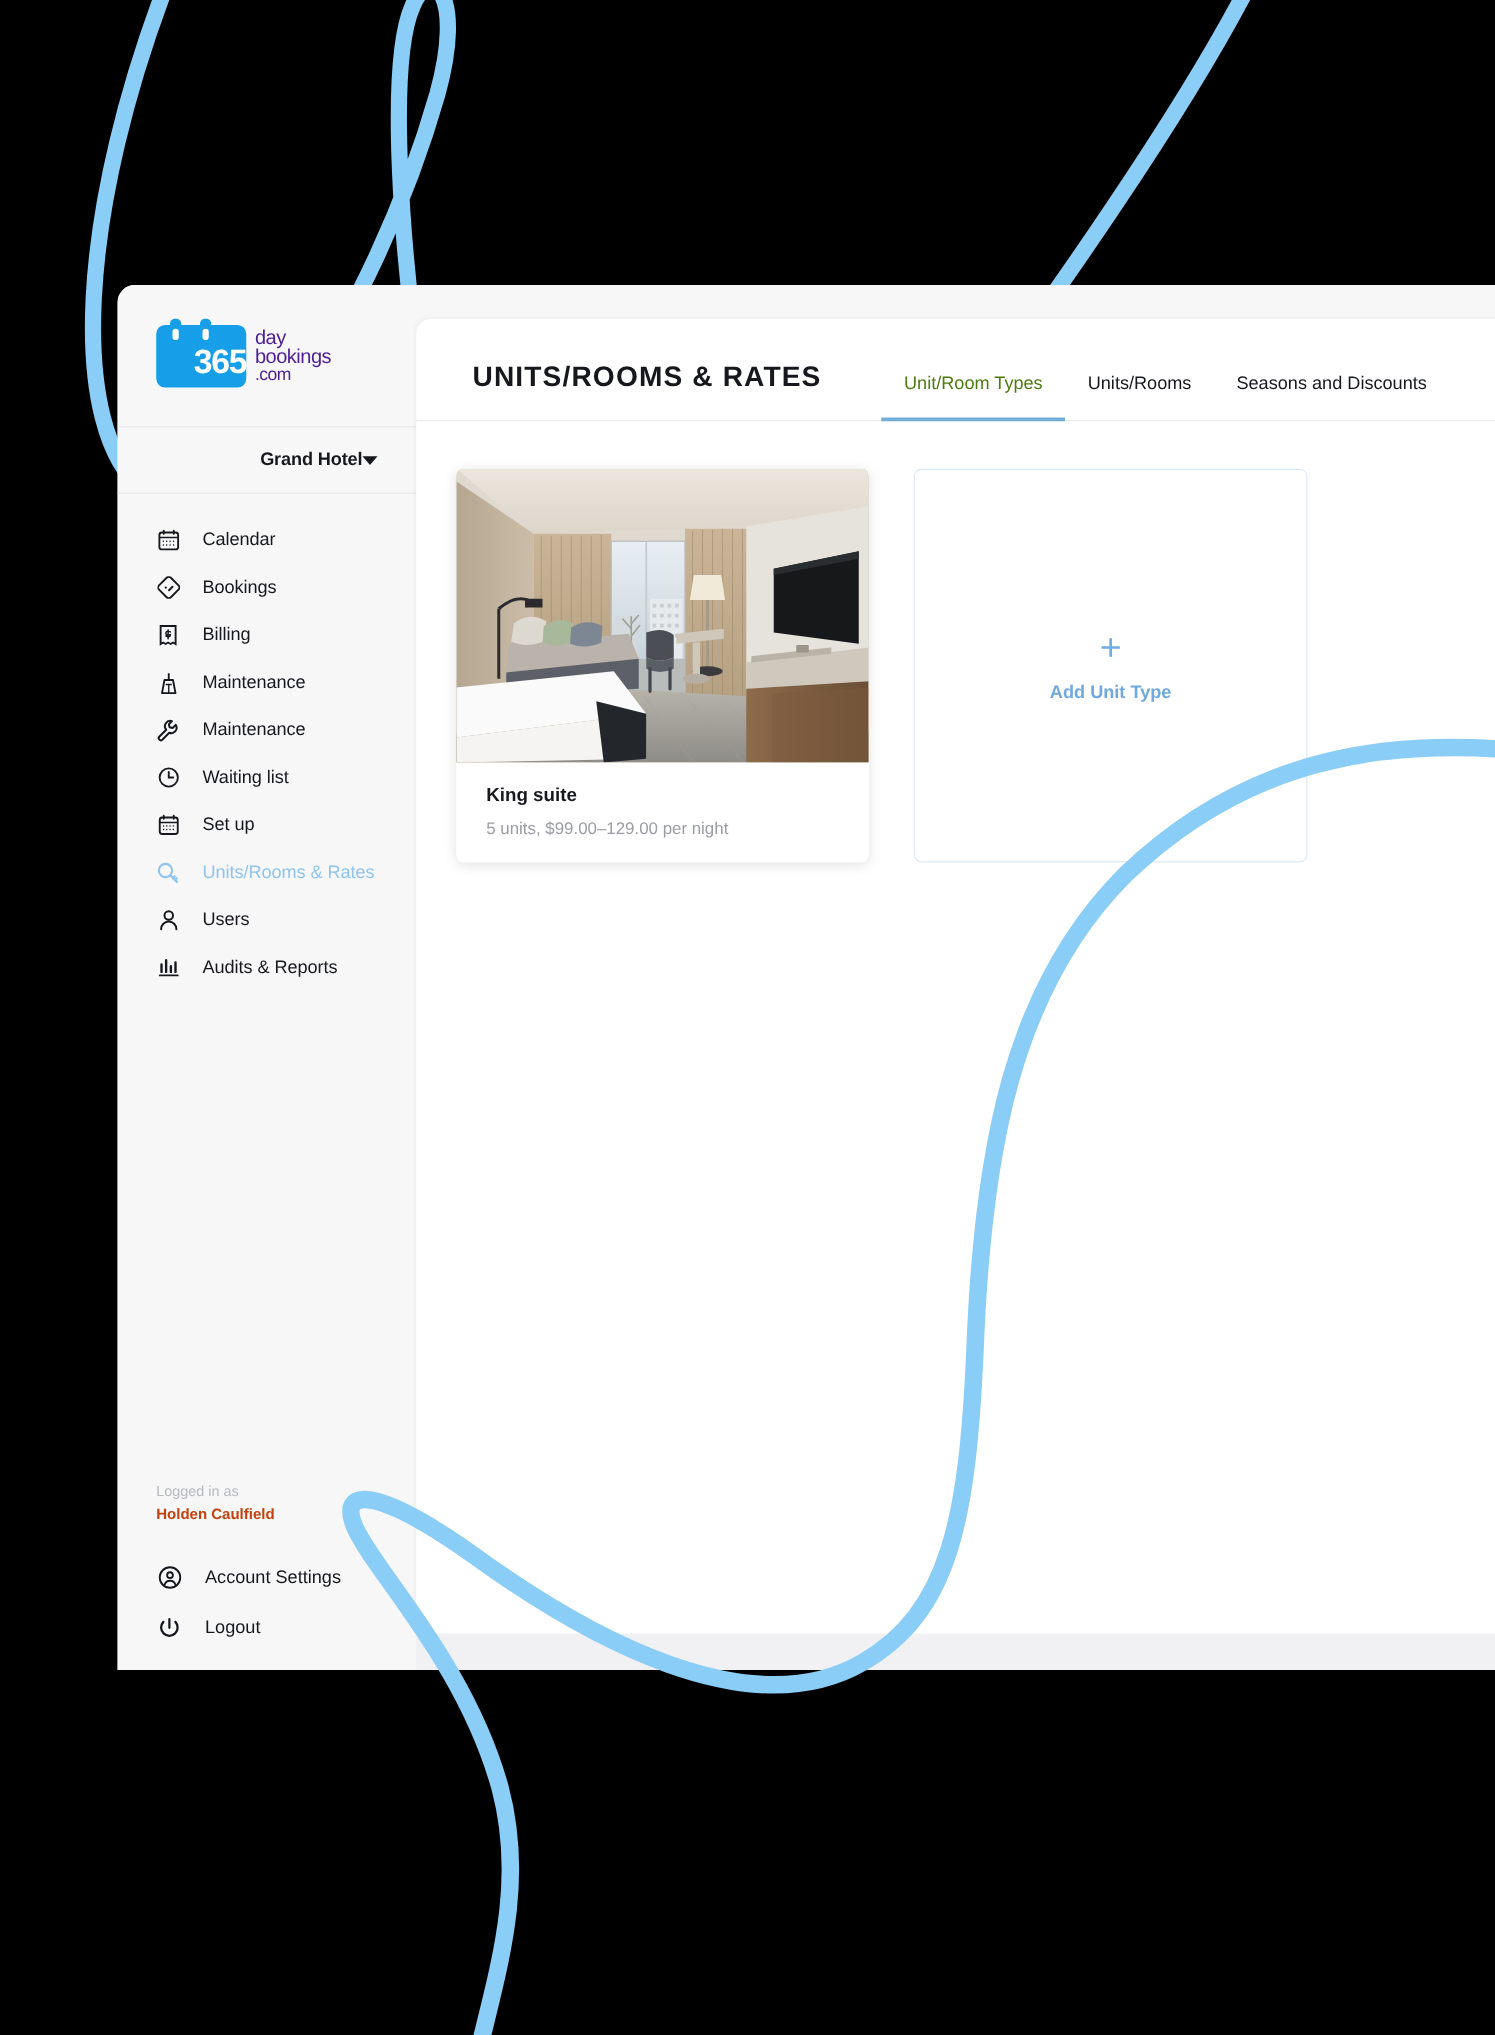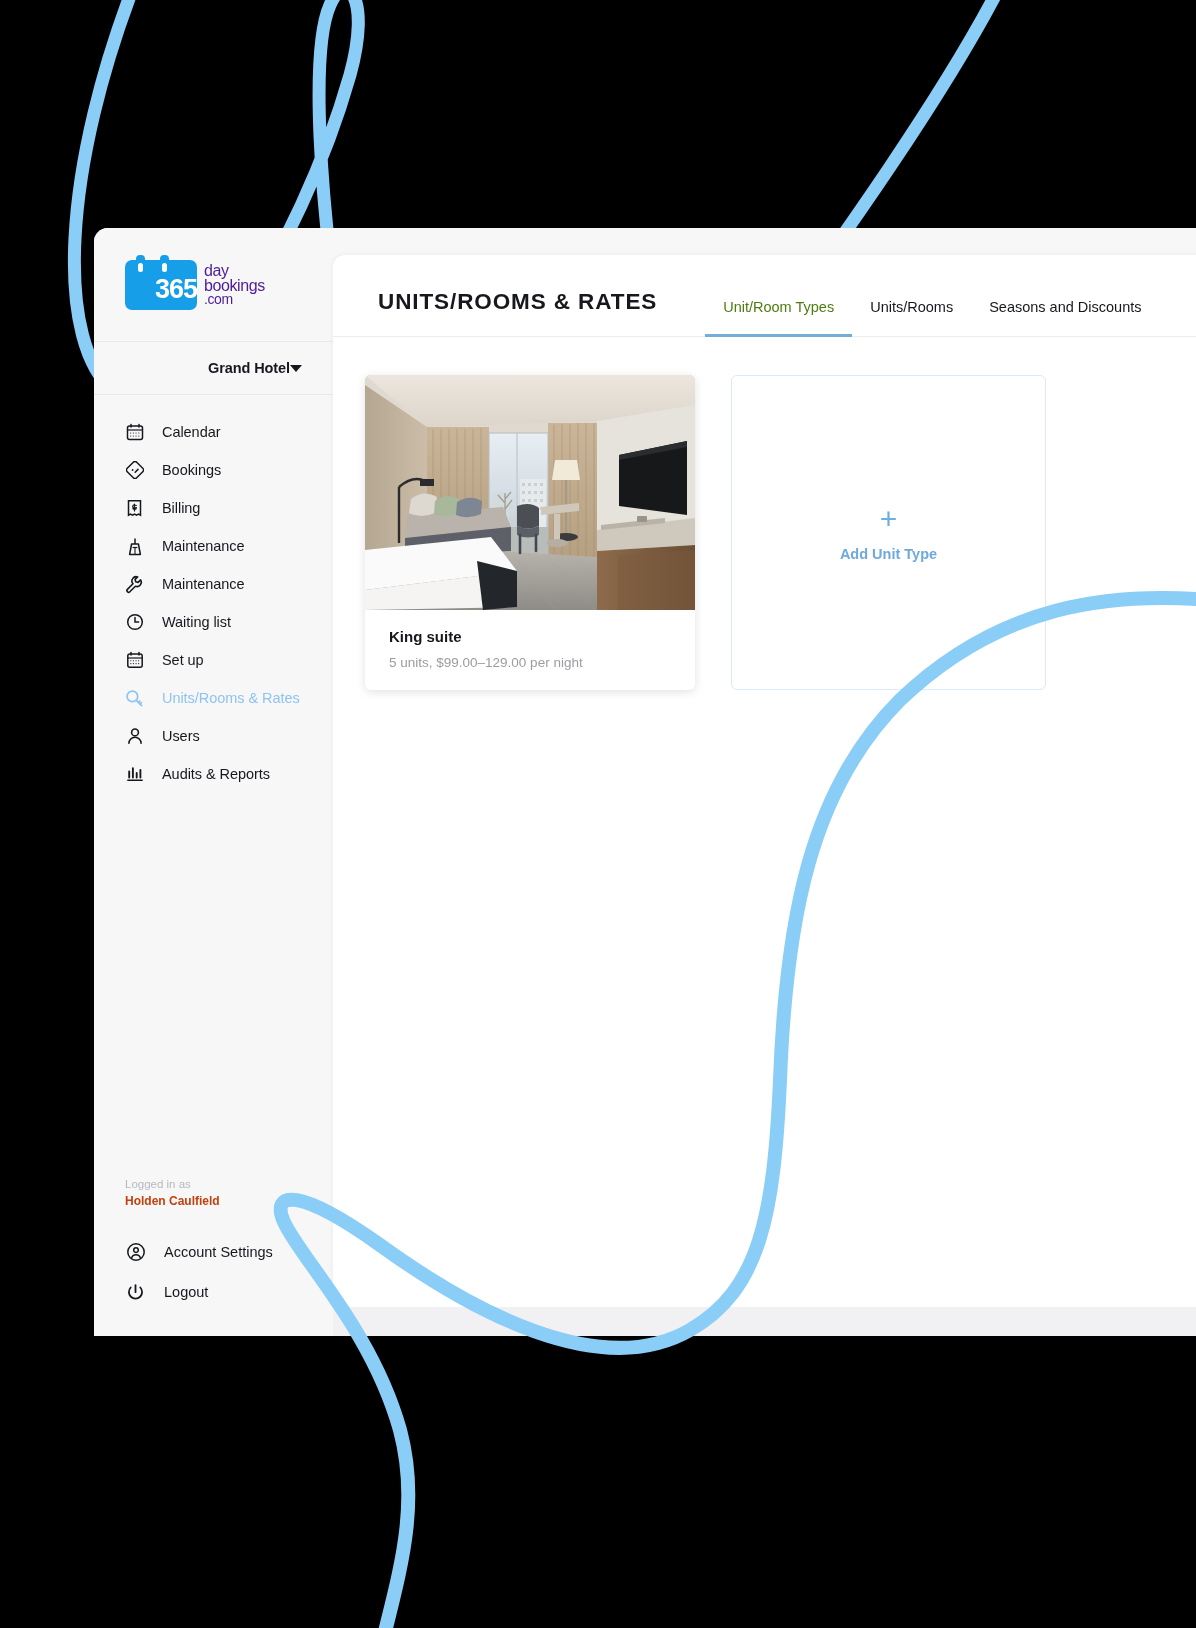--- a/index.html
+++ b/index.html
@@ -92,21 +92,21 @@
     display: flex; align-items: center;
     height: 38px; padding-left: 31px;
     gap: 18px; cursor: pointer;
     color: #16181d;
   }
   .nav-item .ico { width: 19px; height: 19px; flex: 0 0 19px; display: flex; align-items: center; justify-content: center; }
   .nav-item .ico svg { display: block; }
   .nav-label { font-size: 14.5px; letter-spacing: -0.05px; }
   .nav-item.active { color: #8ec4ef; }
 
-  .sidebar-footer { position: absolute; left: 0; bottom: 24px; width: 100%; }
+  .sidebar-footer { position: absolute; left: 0; bottom: 14px; width: 100%; }
   .logged-label { padding-left: 31px; font-size: 11.5px; color: #b7b9bf; margin-bottom: 4px; }
   .logged-name { padding-left: 31px; font-size: 12px; font-weight: 700; color: #c2410c; margin-bottom: 24px; }
   .foot-item {
     display: flex; align-items: center; gap: 18px;
     height: 40px; padding-left: 31px; cursor: pointer; color: #16181d;
   }
   .foot-item .ico { width: 21px; height: 21px; flex: 0 0 21px; display: flex; align-items: center; justify-content: center; }
   .foot-label { font-size: 14.5px; }
 
   

